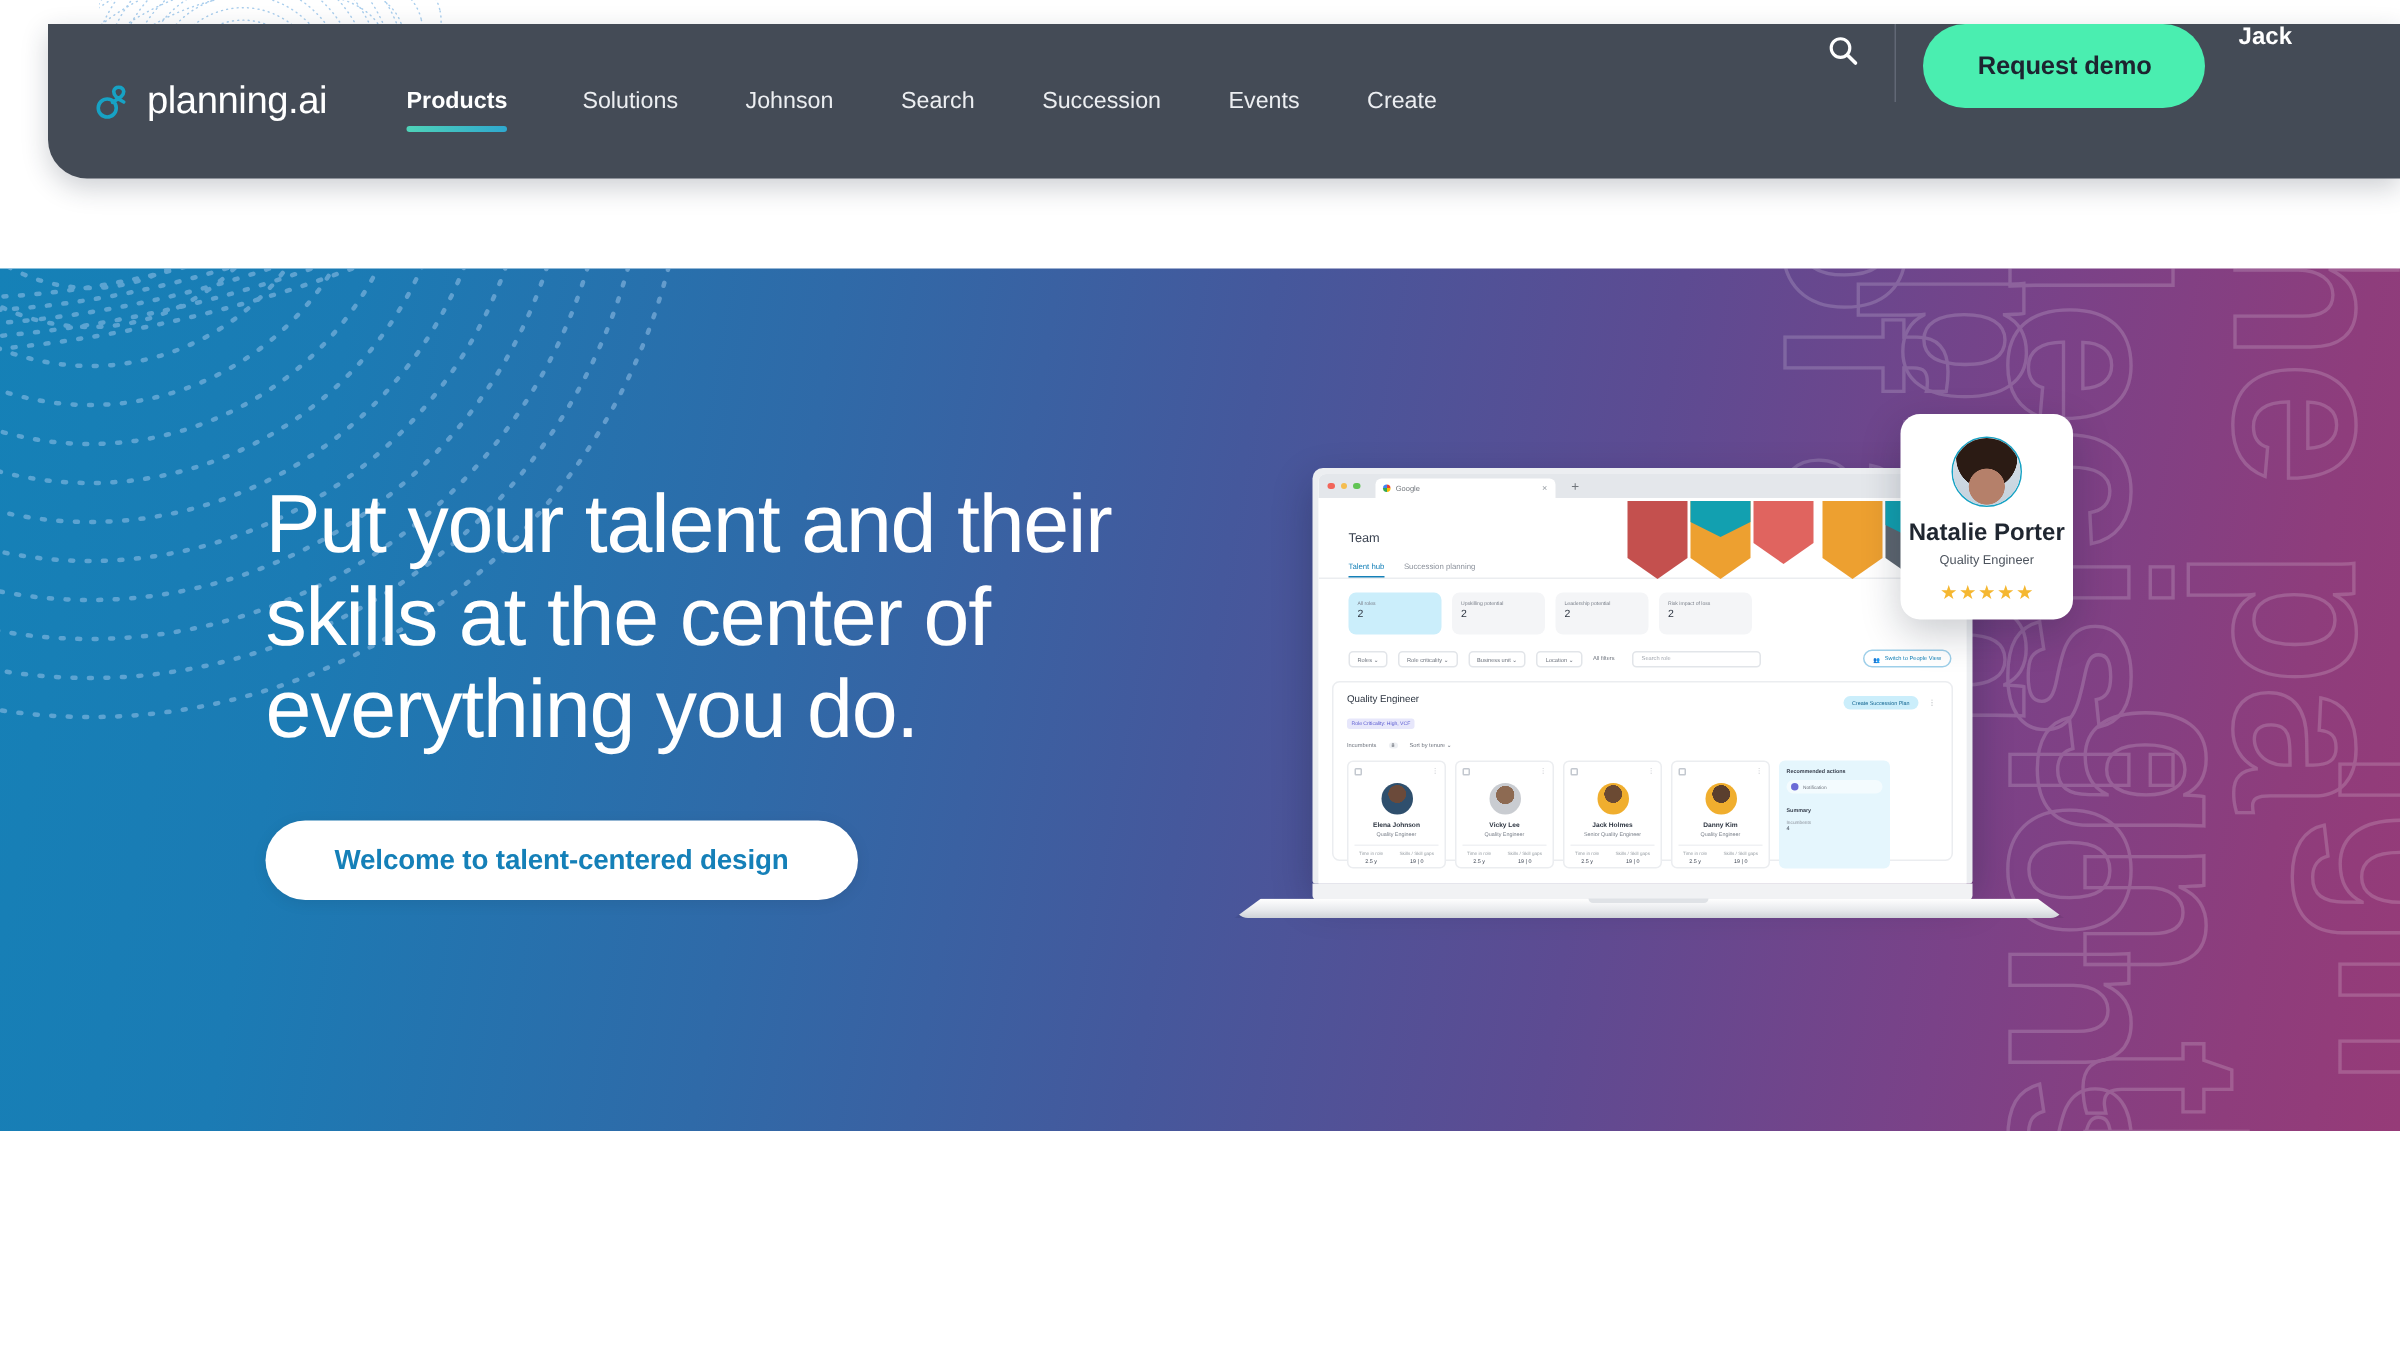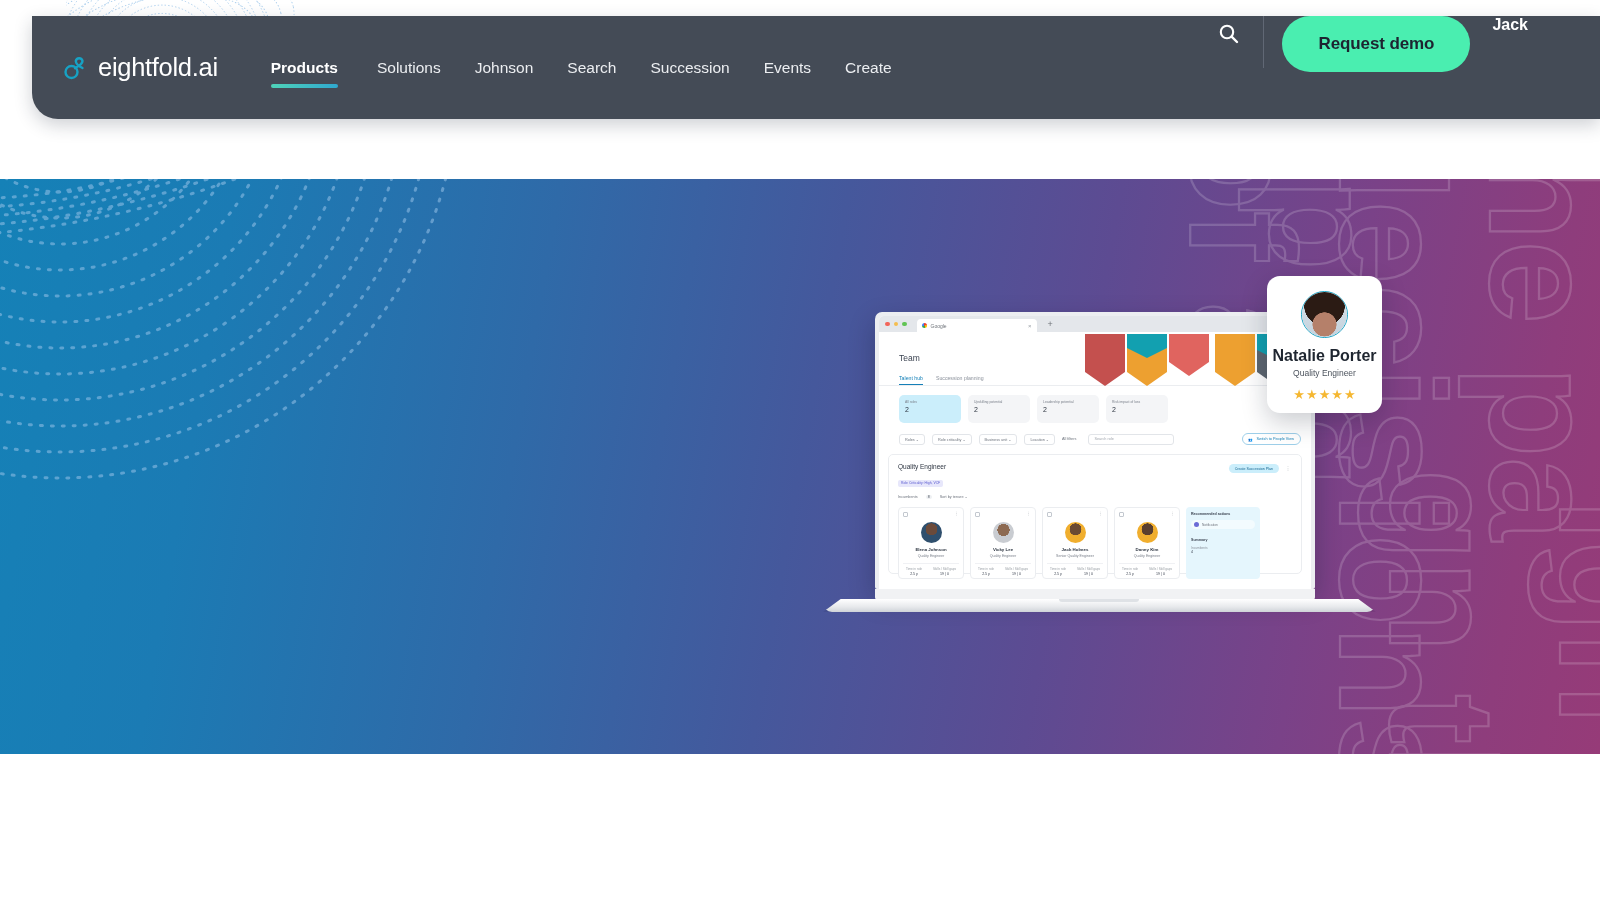--- a/index.html
+++ b/index.html
@@ -23,21 +23,21 @@
     border-bottom-left-radius: 26px;
     box-shadow: 0 6px 18px rgba(30,40,60,0.22);
     display: flex; align-items: center;
   }
   .logo { display: flex; align-items: center; margin-left: 31px; gap: 9px; }
   .logo-mark { width: 26px; height: 26px; display: block; }
   .logo-text {
     color: #ffffff; font-size: 25.5px; letter-spacing: -0.3px;
     font-weight: 400; white-space: nowrap;
   }
-  .nav { display: flex; align-items: flex-end; margin-left: 53px; gap: 1px; }
+  .nav { display: flex; align-items: flex-end; margin-left: 53px; gap: 12px; }
   .nav-item {
     position: relative; color: #eceef1; font-size: 15.5px;
     padding: 0 0 0 0; margin-right: 33px; cursor: pointer;
     white-space: nowrap; line-height: 1;
   }
   .nav-item:first-child { margin-right: 38px; }
   .nav-item.active { color: #ffffff; font-weight: 700; }
   .nav-underline {
     position: absolute; left: 0; right: 0; bottom: -13px; height: 4px;
     border-radius: 2px;
@@ -298,20 +298,28 @@
       <g fill="none" stroke="#ffffff" stroke-width="2.2" font-family="'Liberation Sans', sans-serif" font-size="150" font-weight="700">
         <text transform="rotate(90 0 0) translate(-20 -100)">of ak</text>
         <text transform="rotate(90 0 0) translate(-30 -250)">decisions</text>
         <text transform="rotate(90 0 0) translate(-40 -400)">the pa</text>
         <text transform="rotate(90 0 0) translate(40 -180)">pk g</text>
         <text transform="rotate(90 0 0) translate(330 -300)">gn the pa</text>
         <text transform="rotate(90 0 0) translate(360 -470)">ign</text>
       </g>
     </svg>
 
+    <div class="hero-copy">
+      <h1 class="headline">
+        <span>Put your talent and their</span><br>
+        <span>skills at the center of</span><br>
+        <span>everything you do.</span>
+      </h1>
+      <button class="btn-welcome">Welcome to talent-centered design</button>
+    </div>
 
     <div class="laptop">
       <div class="laptop-screen">
         <div class="browser">
 
           <div class="browser-chrome">
             <span class="tl r"></span>
             <span class="tl y"></span>
             <span class="tl g"></span>
             <div class="chrome-tab">
@@ -504,21 +512,21 @@
   </section>
 
   <div class="header-wrap">
     <header class="header">
 
       <div class="logo">
         <svg class="logo-mark" viewBox="0 0 26 26">
           <circle cx="8.5" cy="17" r="6" fill="none" stroke="#17a2c4" stroke-width="2.4"></circle>
           <path d="M12 13.2 C16.5 10.5 19.5 9 19.5 6 A3.4 3.4 0 0 0 12.8 6 C12.8 9 15.5 11 19.5 13" fill="none" stroke="#17a2c4" stroke-width="2.4" stroke-linecap="round"></path>
         </svg>
-        <span class="logo-text">eightfold.ai</span>
+        <span class="logo-text">planning.ai</span>
       </div>
 
       <nav class="nav">
         <div class="nav-item active">
           <span>Products</span>
           <span class="nav-underline"></span>
         </div>
         <div class="nav-item">Solutions</div>
         <div class="nav-item">Johnson</div>
         <div class="nav-item">Search</div>

